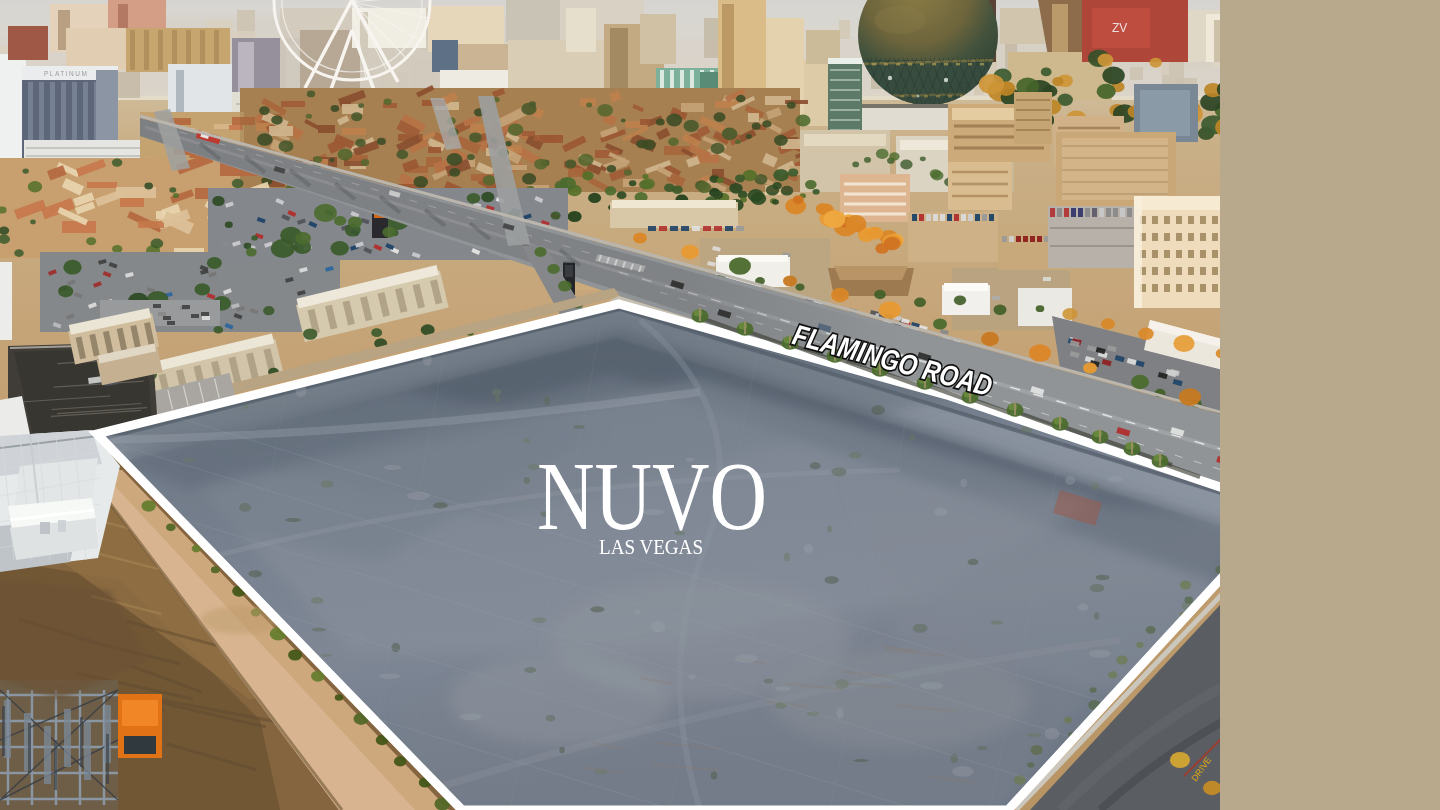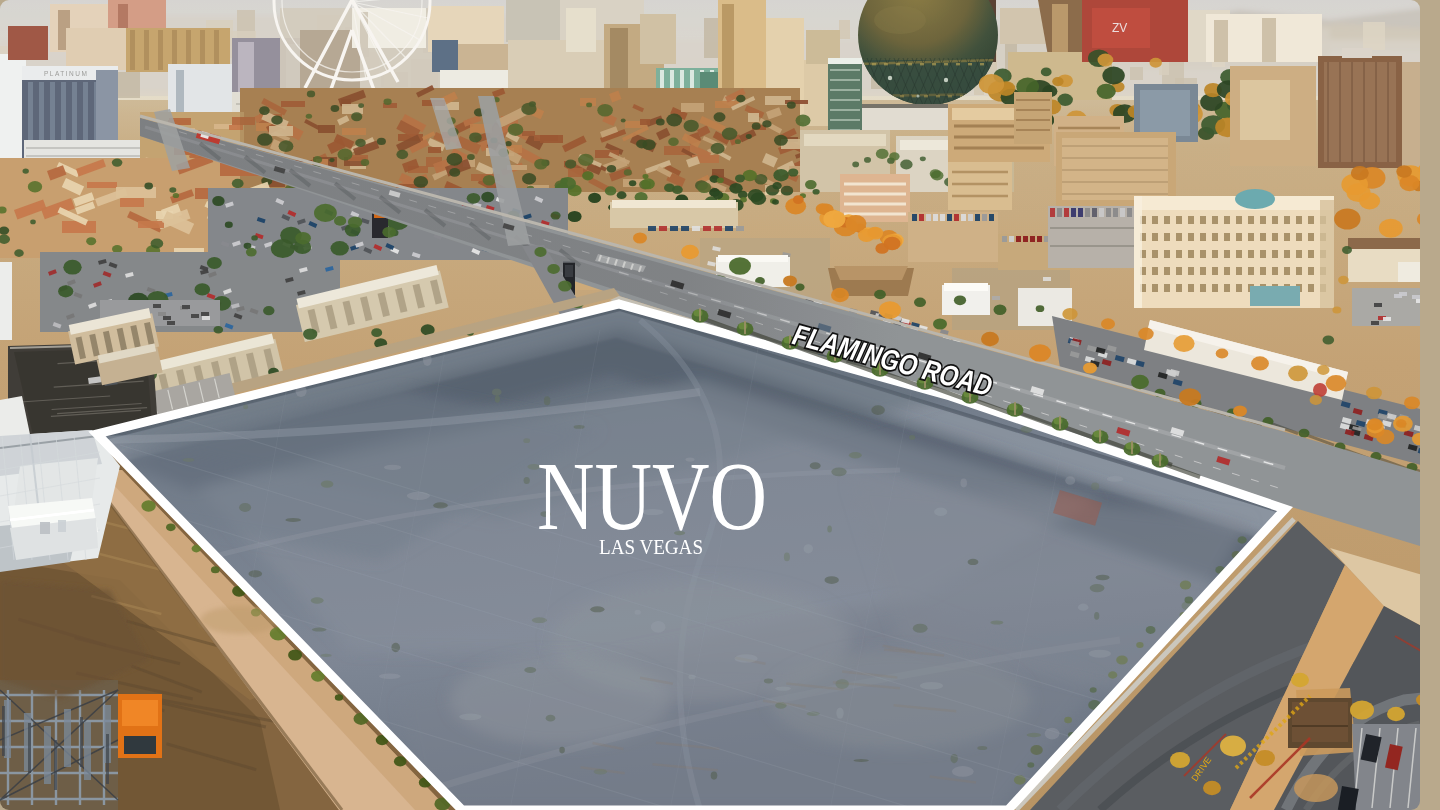--- a/index.html
+++ b/index.html
@@ -1,16 +1,16 @@
 <!DOCTYPE html>
 <html><head>
 <meta charset="utf-8">
 <style>
 html,body{margin:0;padding:0;background:#b9a98c;}
-#stage{position:relative;width:1420px;height:810px;overflow:hidden;font-family:"Liberation Sans",sans-serif;border-radius:9px;}
+#stage{position:relative;width:1220px;height:810px;overflow:hidden;font-family:"Liberation Sans",sans-serif;}
 svg{display:block;filter:contrast(1.03) saturate(1.06);}
 </style>
 </head>
 <body>
 <div id="stage">
 <svg width="1440" height="810" viewBox="0 0 1440 810">
 <defs>
   <linearGradient id="cityBase" x1="0" y1="0" x2="0" y2="1">
     <stop offset="0" stop-color="#d6cdbc"></stop>
     <stop offset="0.18" stop-color="#c6ae88"></stop>

